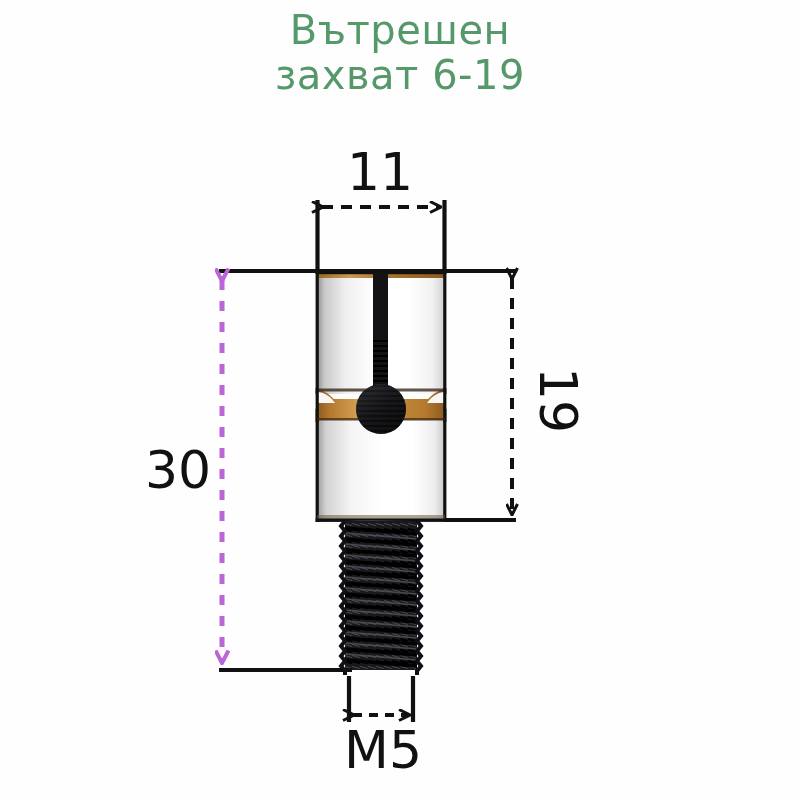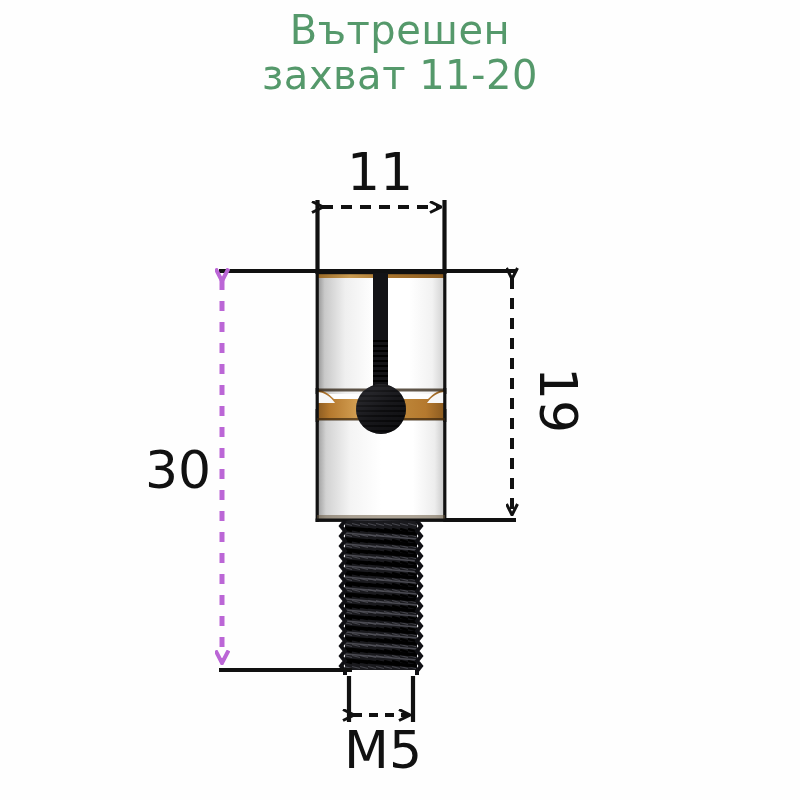--- a/index.html
+++ b/index.html
@@ -41,21 +41,21 @@
     fill: #111111;
   }
 </style>
 </head>
 <body>
 
 <div id="canvas">
 
   <div id="title">
     <span class="ln">Вътрешен</span>
-    <span class="ln">захват 11-20</span>
+    <span class="ln">захват 6-19</span>
   </div>
 
   <svg id="drawing" viewBox="0 0 800 800">
     <defs>
       <linearGradient id="gradBody" x1="0" y1="0" x2="1" y2="0">
         <stop offset="0%" stop-color="#8f8f8f"></stop>
         <stop offset="6%" stop-color="#c9c9c9"></stop>
         <stop offset="22%" stop-color="#efefef"></stop>
         <stop offset="45%" stop-color="#ffffff"></stop>
         <stop offset="72%" stop-color="#ffffff"></stop>

